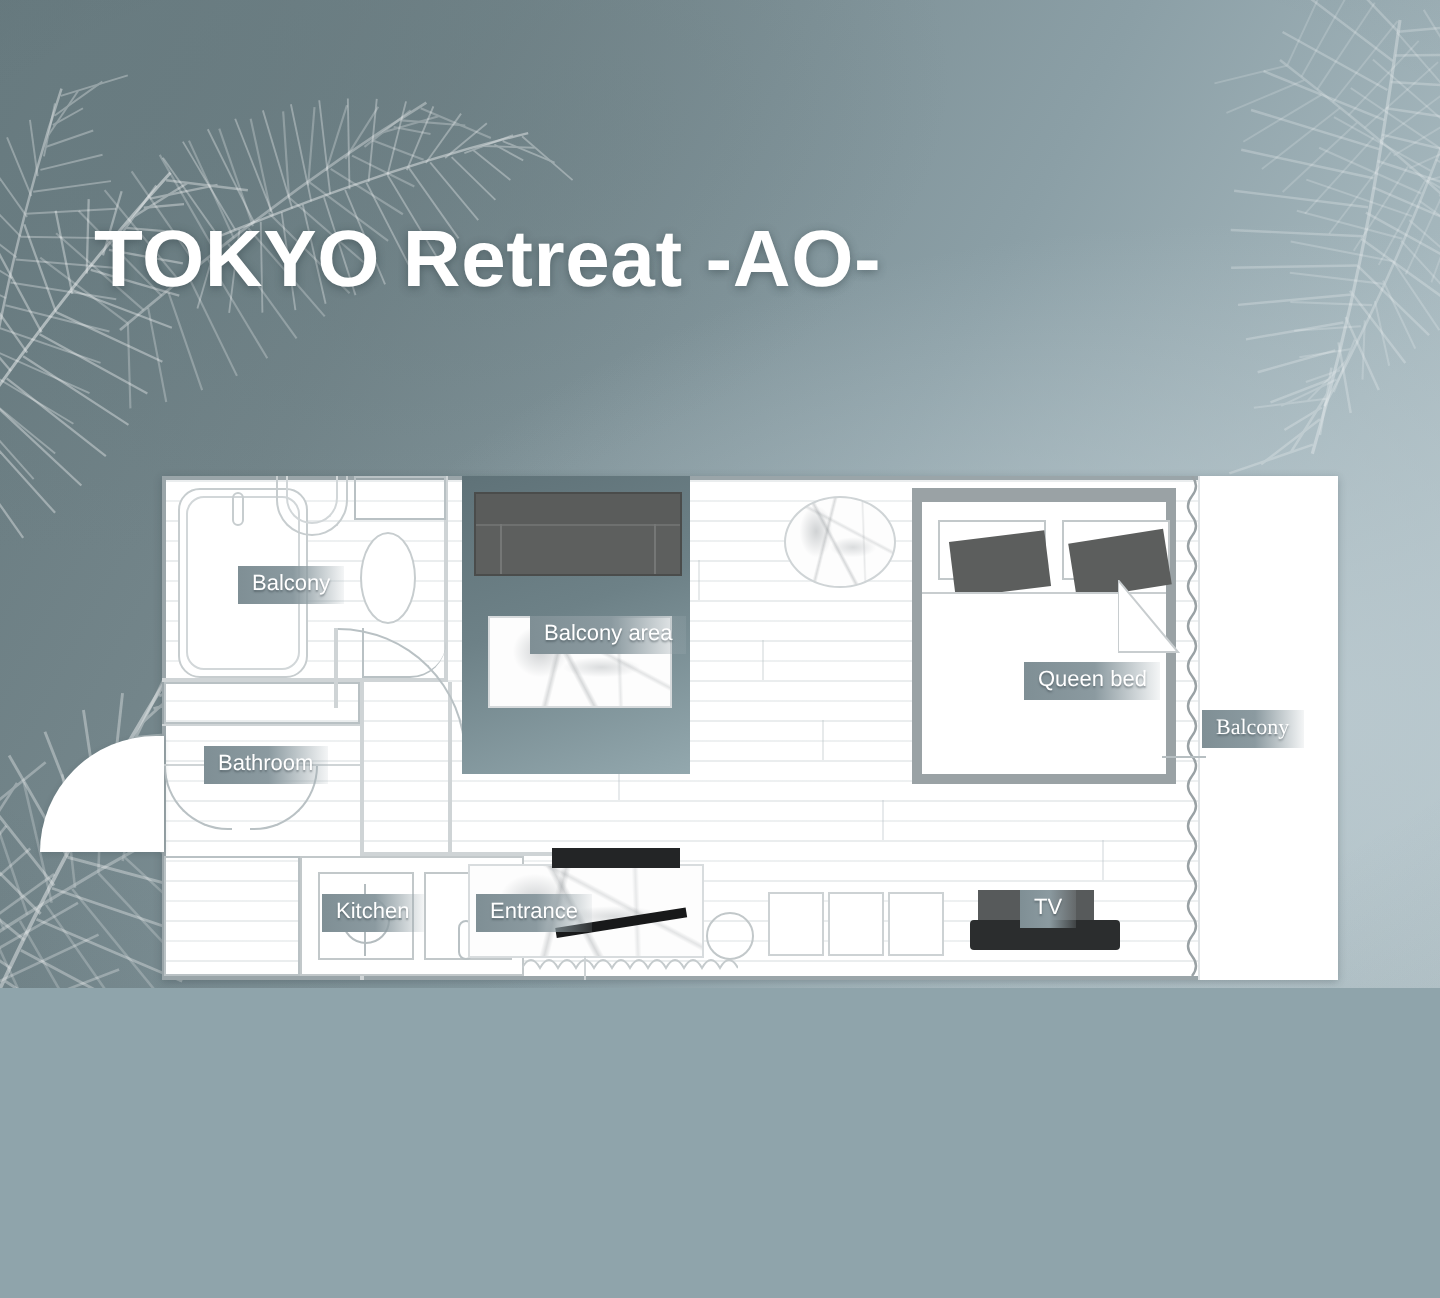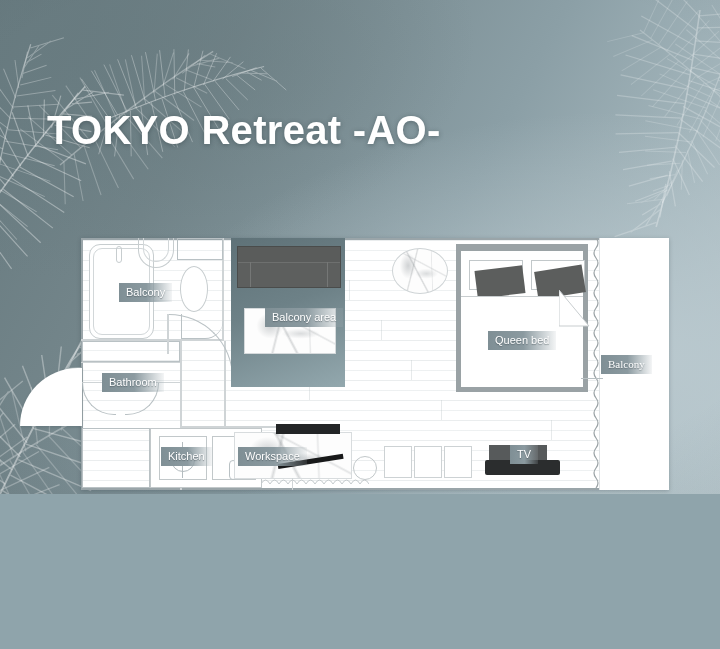--- a/index.html
+++ b/index.html
@@ -371,20 +371,20 @@
         <div class="rail-tick"></div>
       </div>
 
     </div>
   </div>
 
   <div class="lbl" style="left:119px;top:283px;">Balcony</div>
   <div class="lbl" style="left:265px;top:308px;">Balcony area</div>
   <div class="lbl" style="left:102px;top:373px;">Bathroom</div>
   <div class="lbl" style="left:161px;top:447px;">Kitchen</div>
-  <div class="lbl" style="left:238px;top:447px;">Workspace</div>
-  <div class="lbl" style="left:488px;top:331px;">Queen bed</div>
+  <div class="lbl" style="left:238px;top:447px;">Entrance</div>
+  <div class="lbl" style="left:512px;top:331px;">Queen bed</div>
   <div class="lbl" style="left:510px;top:445px;">TV</div>
   <div class="lbl" style="left:601px;top:355px;font-family:Liberation Serif, serif;">Balcony</div>
 
   <div class="door-big"></div>
 
 </div>
 
 </body></html>

